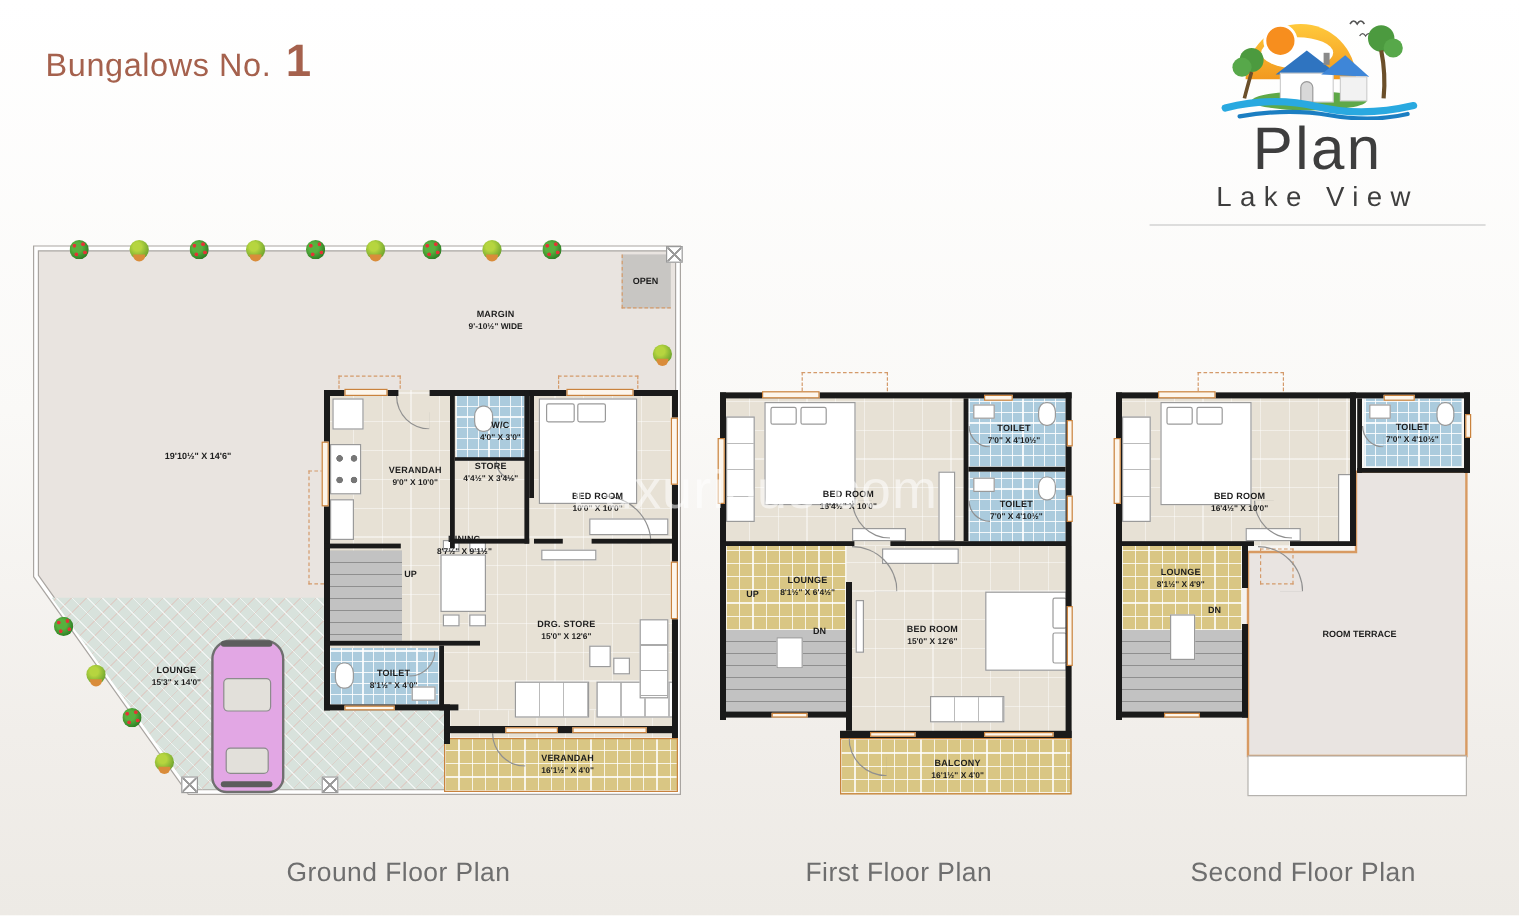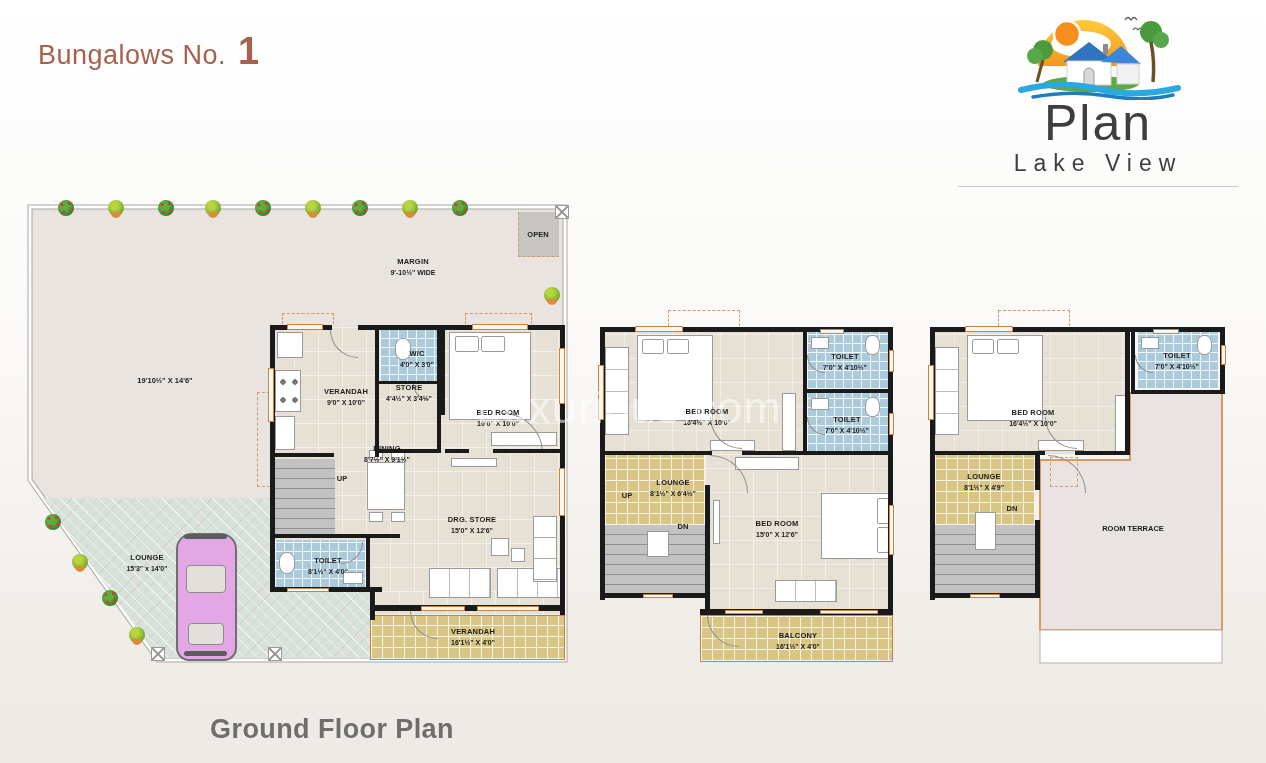--- a/index.html
+++ b/index.html
@@ -10,21 +10,21 @@
   .title{position:absolute;left:38px;top:30px;display:flex;align-items:baseline;color:#A5614D}
   .title .t1{font-size:27px;font-weight:500;letter-spacing:.5px}
   .title .t2{font-size:38px;font-weight:600;margin-left:12px}
   .logo{position:absolute;left:950px;top:4px;width:296px;text-align:center}
   .logo .brand{font-size:50px;font-weight:500;color:#3E3E3E;letter-spacing:2px;line-height:1.0;margin-top:-6px}
   .logo .sub{font-size:23px;color:#3E3E3E;letter-spacing:7px;margin-top:2px}
   .logo .rule{height:1px;background:#c9c9c9;margin:9px 8px 7px}
   .logo .tag{font-size:17px;color:#9a9a9a;letter-spacing:.5px}
   .watermark{position:absolute;left:629px;top:382px;transform:translateX(-50%);
     font-size:45px;font-weight:500;color:rgba(255,255,255,.55);letter-spacing:1px;z-index:50;white-space:nowrap}
-  .caption{position:absolute;transform:translateX(-50%);font-size:27px;font-weight:700;
+  .caption{position:absolute;transform:translateX(-50%);font-size:22px;font-weight:400;
     color:#6E6E6E;letter-spacing:.4px;white-space:nowrap}
   
   .plan{position:absolute}
   .w{position:absolute;background:#1a1a1a;z-index:14}
   .floor{position:absolute;background-color:#E7E1D5;z-index:5;
     background-image:repeating-linear-gradient(0deg,rgba(255,255,255,.45) 0 1px,transparent 1px 24px),
                      repeating-linear-gradient(90deg,rgba(255,255,255,.45) 0 1px,transparent 1px 24px)}
   .tile-blue{position:absolute;background-color:#ABCBDD;z-index:6;
     background-image:repeating-linear-gradient(0deg,rgba(255,255,255,.85) 0 1px,transparent 1px 9px),
                      repeating-linear-gradient(90deg,rgba(255,255,255,.85) 0 1px,transparent 1px 9px)}
@@ -406,14 +406,16 @@
       <span class="nm">LOUNGE</span>
       <span class="dm">8'1½" X 4'9"</span>
     </div>
     <div class="slabel" style="left:87px;top:203px">DN</div>
     <div class="slabel" style="left:208px;top:223px">ROOM TERRACE</div>
   </div>
 
   <div class="watermark">Luxurious.com</div>
 
   <div class="caption" style="left:332px;top:714px">Ground Floor Plan</div>
+  <div class="caption" style="left:749px;top:714px">First Floor Plan</div>
+  <div class="caption" style="left:1086px;top:714px">Second Floor Plan</div>
 
 </div>
 
 </body></html>

